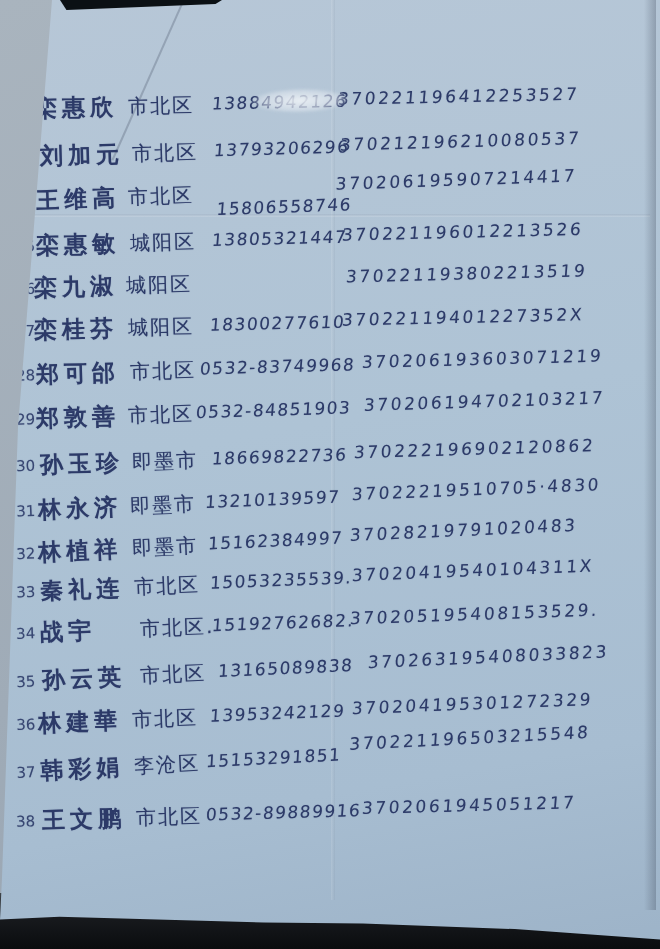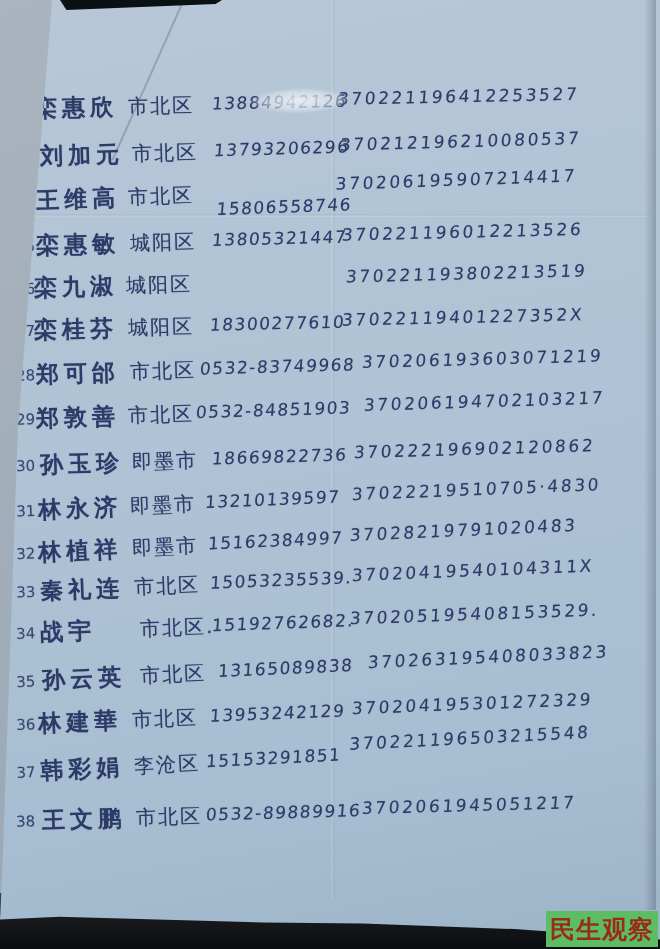--- a/index.html
+++ b/index.html
@@ -183,16 +183,13 @@
   <div class="row" style="top: 796px; transform: rotate(-1.6deg);">
     <span class="cell num">38</span>
     <span class="cell name" style="left: 42px;">王文鹏</span>
     <span class="cell district" style="left: 136px;">市北区</span>
     <span class="cell digits phone" style="left: 206px;">0532-89889916</span>
     <span class="cell idnum" style="left: 362px;">3702061945051217</span>
   </div>
 </div>
   </div>
   <div class="top-band"></div>
-  <div class="watermark">
-    <span>民生观察</span>
-  </div>
 </div>
 
 </body></html>

